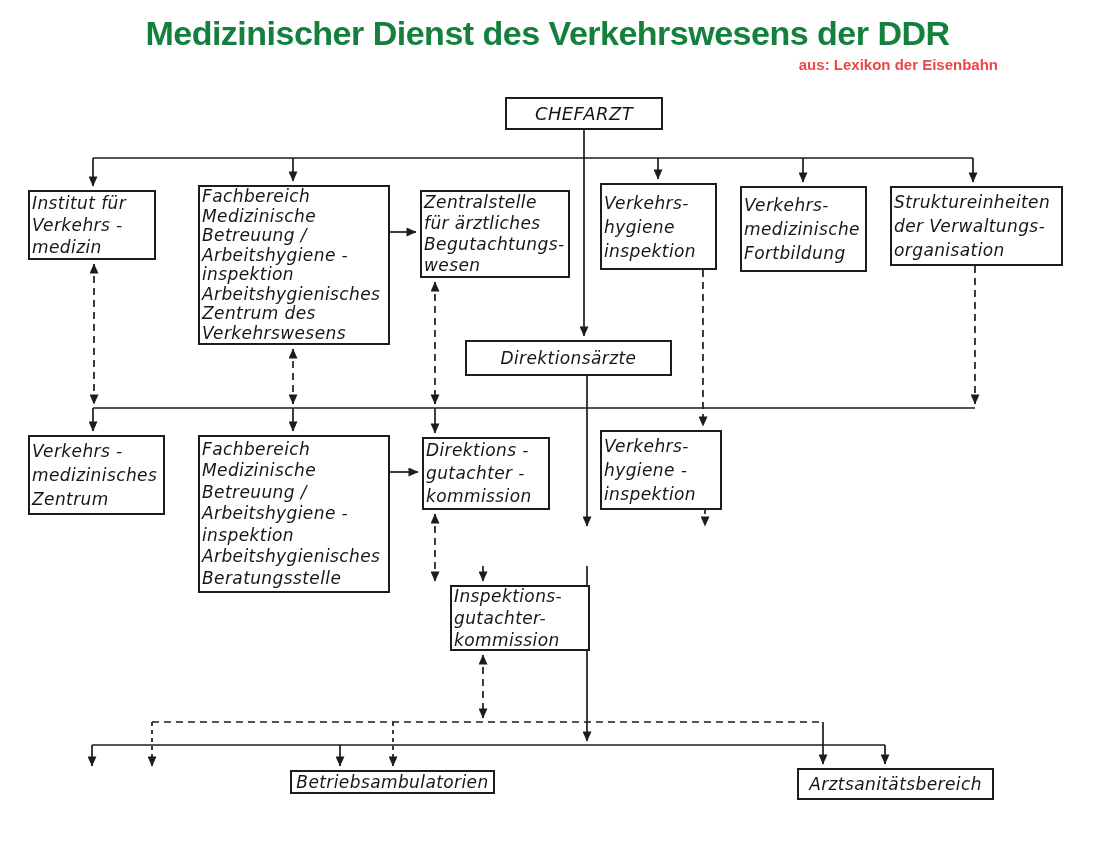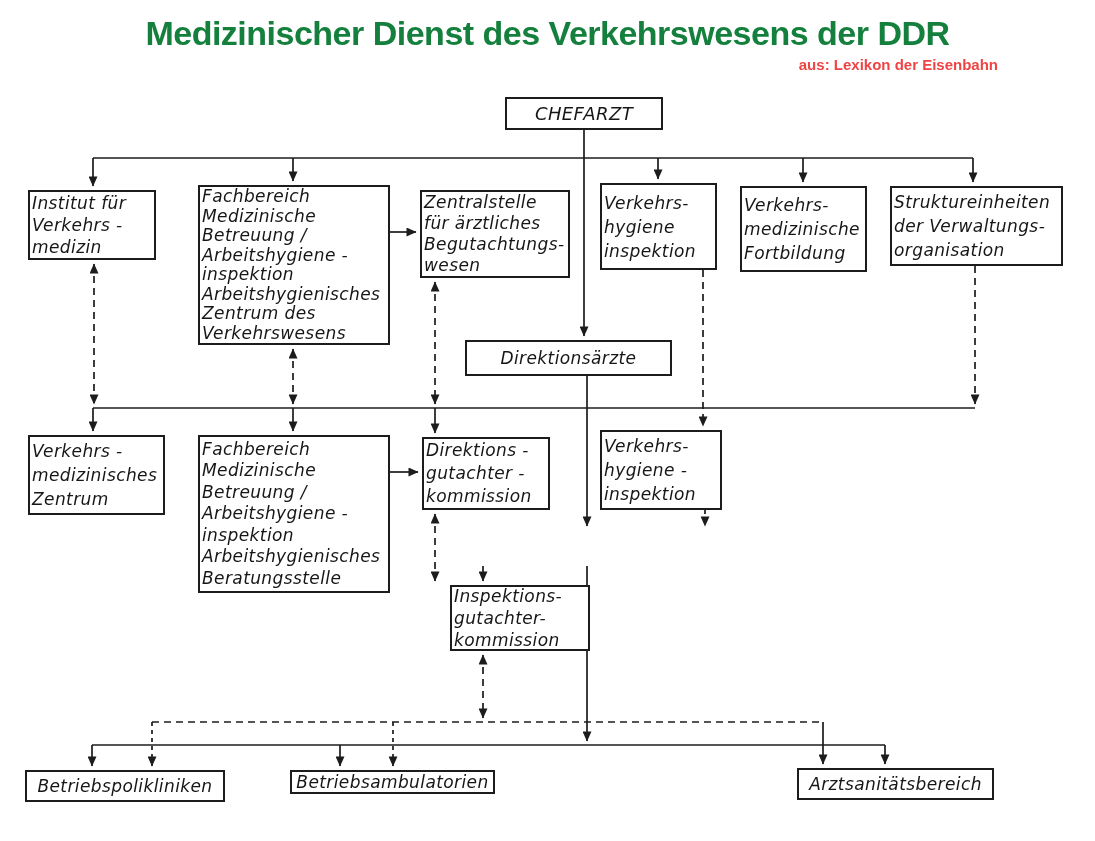--- a/index.html
+++ b/index.html
@@ -146,19 +146,18 @@
 
   <div class="node" style="left:600px;top:430px;width:122px;height:80px;line-height:24px;">Verkehrs-
 hygiene -
 inspektion</div>
 
 
   <div class="node" style="left:420px;top:585px;width:140px;height:66px;line-height:22px;margin-left:30px;">Inspektions-
 gutachter-
 kommission</div>
 
-  <div class="node c" style="left:25px;top:770px;width:200px;height:32px;">Betriebspolikliniken</div>
 
   <div class="node c" style="left:290px;top:770px;width:205px;height:24px;">Betriebsambulatorien</div>
 
   <div class="node c" style="left:763px;top:768px;width:197px;height:32px;margin-left:34px;">Arztsanitätsbereich</div>
 
 </div>
 
 </body></html>

